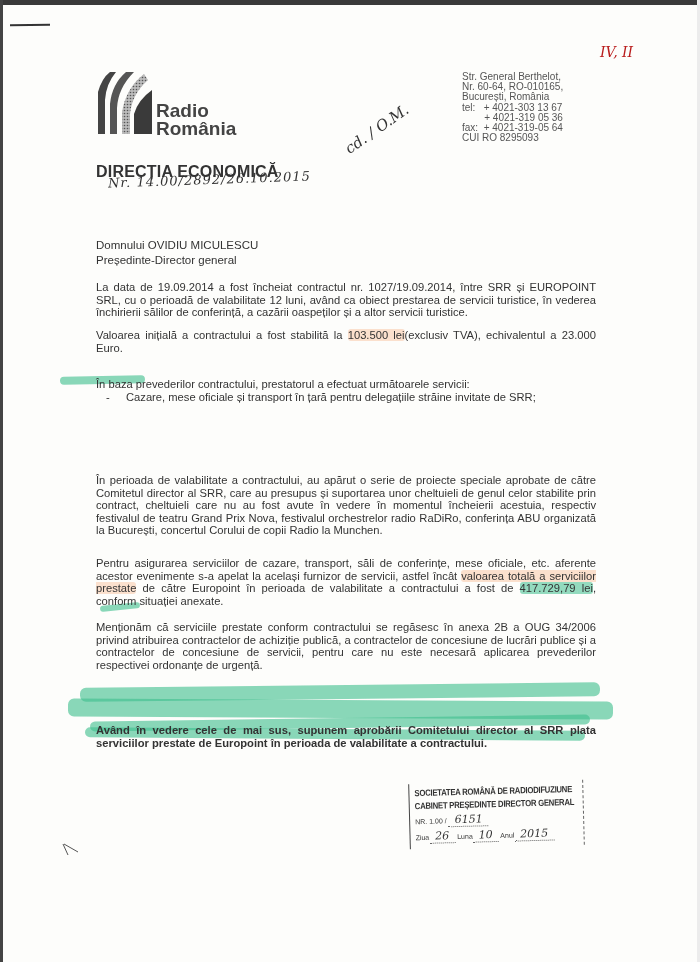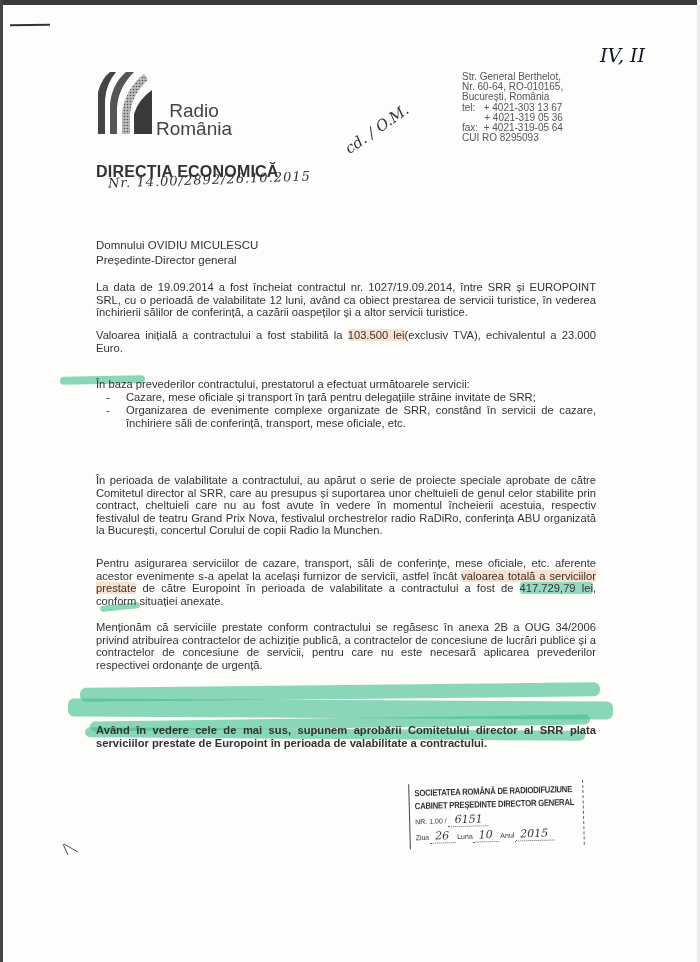--- a/index.html
+++ b/index.html
@@ -6,25 +6,25 @@
     body {
       width: 700px; height: 962px; position: relative; overflow: hidden;
       background: #fdfdfb;
       font-family: "Liberation Sans", sans-serif;
       color: #2b2b2b;
     }
     .top-edge { position: absolute; left: 0; top: 0; width: 700px; height: 5px; background: #3a3a3a; }
     .left-edge { position: absolute; left: 0; top: 0; width: 3px; height: 962px; background: #444; }
     .right-edge { position: absolute; right: 0; top: 0; width: 3px; height: 962px; background: #ececec; }
     .dash-mark { position: absolute; left: 10px; top: 24px; width: 40px; height: 2px; background: #333; transform: rotate(-1deg); }
-    .corner-mark { position: absolute; left: 600px; top: 44px; font-family: "DejaVu Serif", serif; font-style: italic; font-size: 19px; color: #0f172a; }
+    .corner-mark { position: absolute; left: 600px; top: 44px; font-family: "DejaVu Serif", serif; font-style: italic; font-size: 14px; color: #b91c1c; }
 
     .logo { position: absolute; left: 96px; top: 70px; width: 160px; height: 70px; }
     .logo-graphic { position: absolute; left: 0; top: 0; width: 56px; height: 64px; }
-    .logo-text { position: absolute; left: 60px; top: 32px; font-size: 19px; line-height: 18px; color: #444; font-weight: normal; text-align: center; }
+    .logo-text { position: absolute; left: 60px; top: 32px; font-size: 19px; line-height: 18px; color: #444; font-weight: bold; }
 
     .address { position: absolute; left: 462px; top: 72px; font-size: 10px; line-height: 10.2px; color: #555; }
     .address .row { white-space: pre; }
 
     .handwrite { font-family: "DejaVu Serif", serif; font-style: italic; color: #333; }
     .visa { position: absolute; left: 340px; top: 120px; font-size: 15px; transform: rotate(-35deg); }
 
     .dept { position: absolute; left: 96px; top: 163px; font-size: 16px; font-weight: bold; color: #333; letter-spacing: 0.2px; }
     .regno { position: absolute; left: 108px; top: 172px; font-size: 13px; transform: rotate(-2deg); letter-spacing: 1px; }
 
@@ -118,21 +118,20 @@
 <div class="body-text p1">La data de 19.09.2014 a fost încheiat contractul nr. 1027/19.09.2014, între SRR și EUROPOINT SRL, cu o perioadă de valabilitate 12 luni,  având ca obiect prestarea de servicii turistice, în vederea închirierii sălilor de conferință, a cazării oaspeților și a altor servicii turistice.</div>
 
 <div class="body-text p2">
   <span>Valoarea  inițială a contractului a fost stabilită la </span><span class="hl-green hl-orange">103.500 lei</span><span>(exclusiv TVA), echivalentul a </span><span>23.000 Euro.</span>
 </div>
 
 <div class="body-text p3">
   <div>În baza prevederilor contractului, prestatorul a efectuat următoarele servicii:</div>
   <ul>
     <li>Cazare, mese oficiale și transport în țară pentru delegațiile străine invitate de SRR;</li>
-    <li>Organizarea de evenimente complexe organizate de SRR, constând în servicii de cazare, închiriere săli de conferință, transport, mese oficiale, etc.</li>
   </ul>
 </div>
 
 <div class="body-text p4">În perioada de valabilitate a contractului, au apărut o serie de proiecte speciale aprobate de către Comitetul director al SRR, care au presupus și suportarea unor cheltuieli de genul celor stabilite prin contract, cheltuieli care nu au fost avute în vedere în momentul încheierii acestuia, respectiv festivalul de teatru Grand Prix Nova, festivalul orchestrelor radio RaDiRo, conferința ABU organizată la București, concertul Corului de copii Radio la Munchen.</div>
 
 <div class="body-text p5">
   <span>Pentru asigurarea serviciilor de cazare, transport, săli de conferințe, mese oficiale, etc. aferente acestor evenimente s-a apelat la același furnizor de servicii, astfel încât </span><span class="hl-orange">valoarea totală a serviciilor prestate</span><span> de către Europoint în perioada de valabilitate a contractului a fost de </span><span class="hl-green">417.729,79 lei</span><span>, conform situației anexate.</span>
 </div>
 
 <div class="body-text p6">Menționăm că serviciile prestate conform contractului se regăsesc în anexa 2B a OUG 34/2006 privind atribuirea contractelor de achiziție publică, a contractelor de concesiune de lucrări publice și a contractelor de concesiune de servicii, pentru care nu este necesară aplicarea prevederilor respectivei ordonanțe de urgență.</div>

